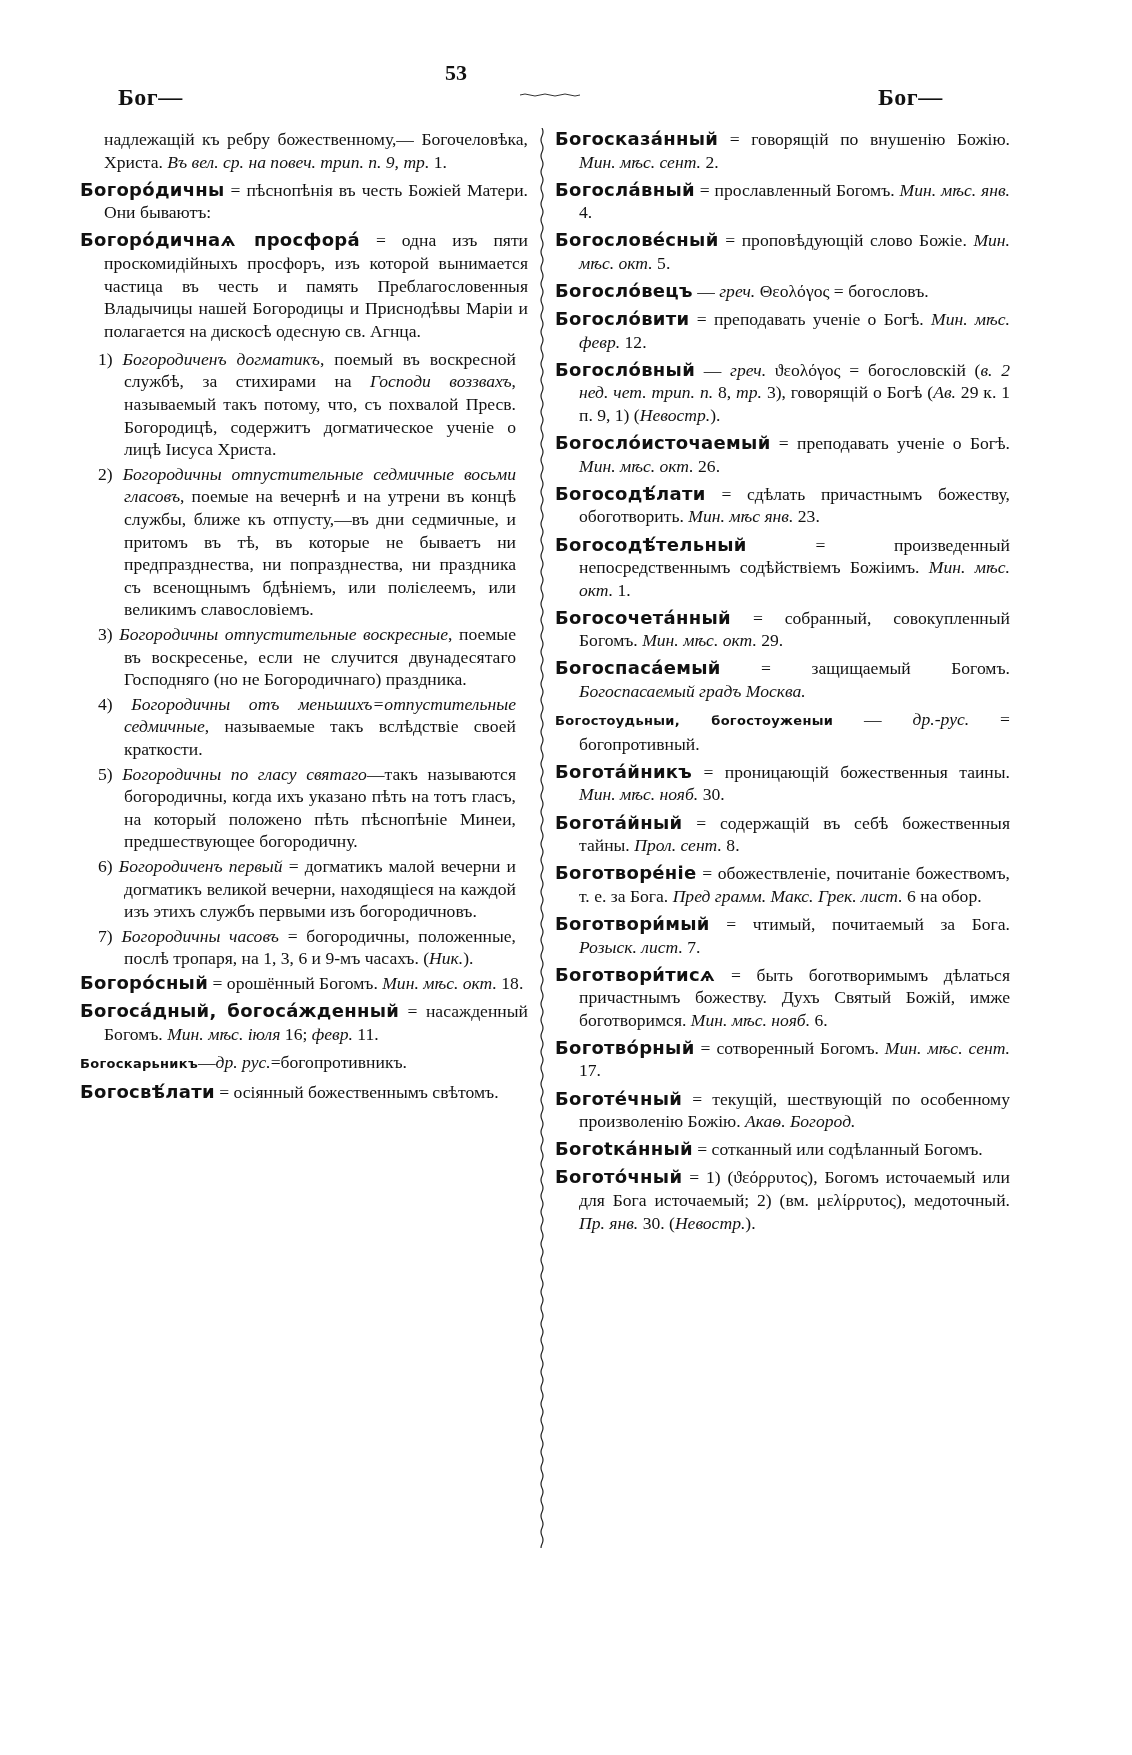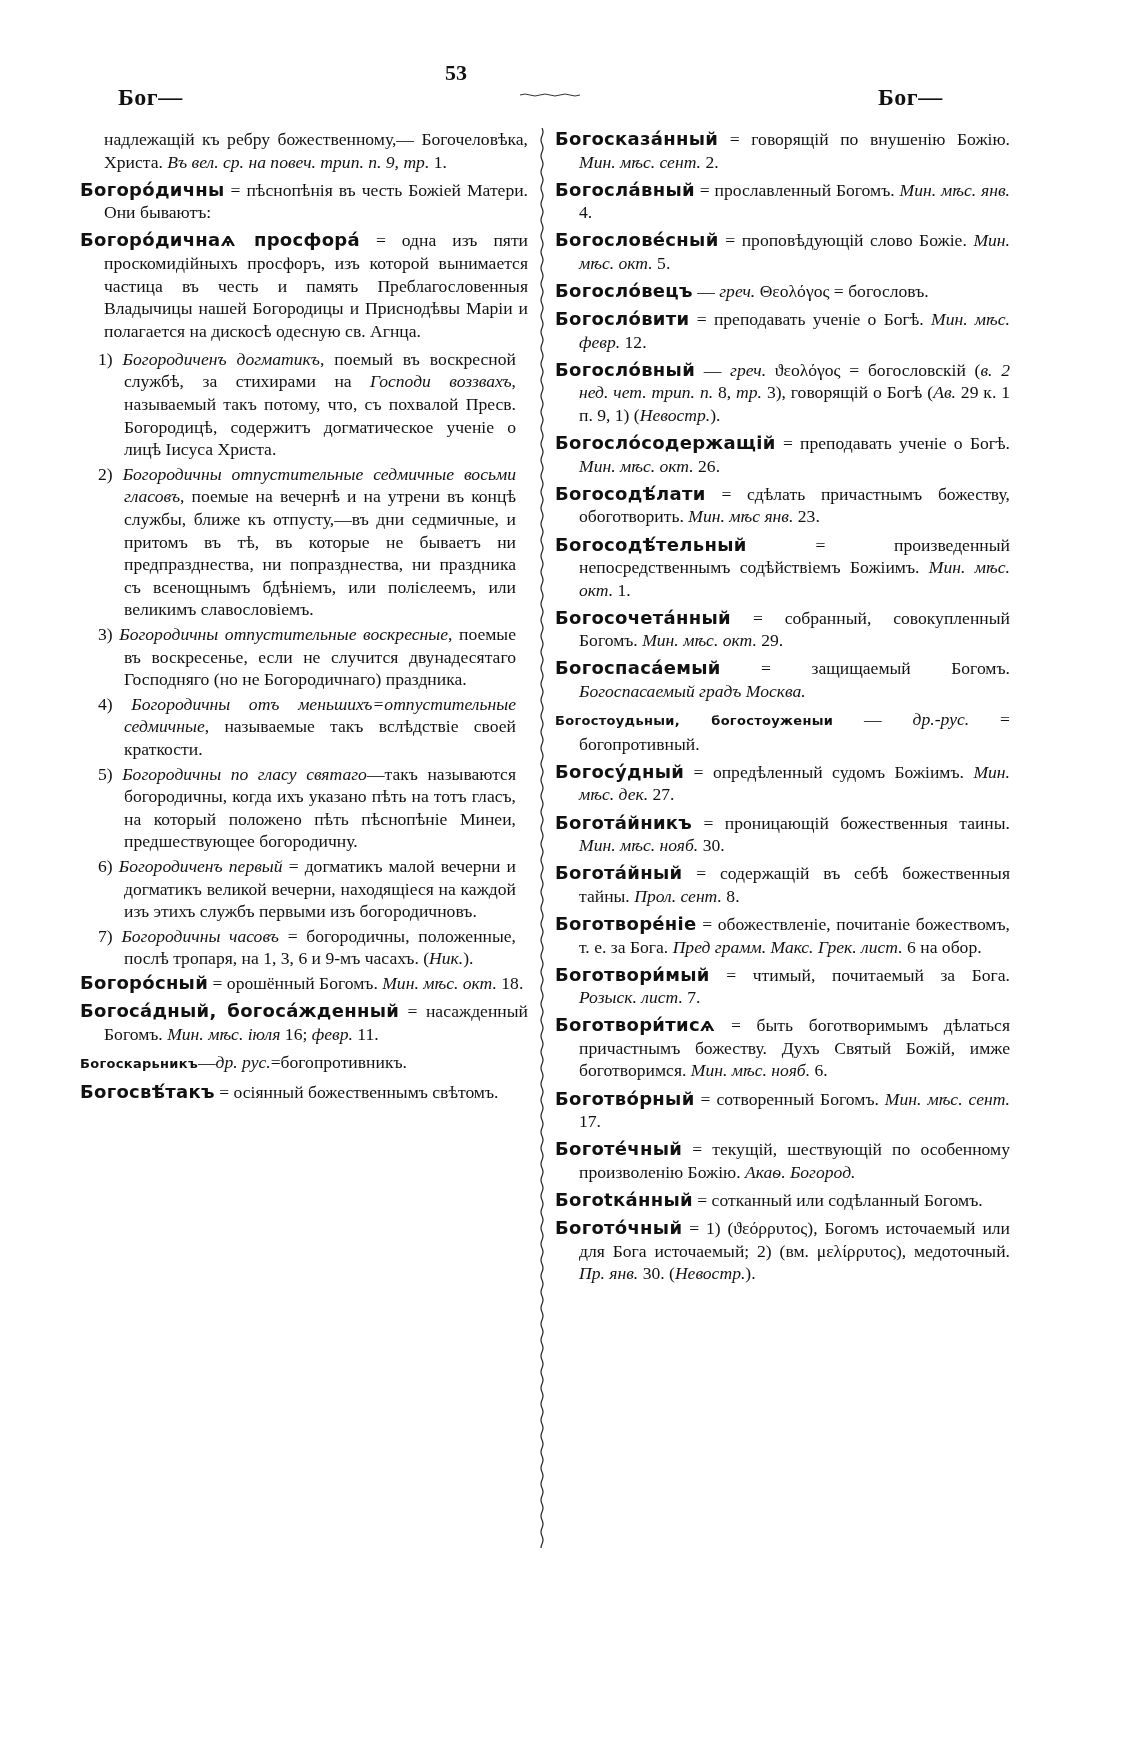--- a/index.html
+++ b/index.html
@@ -45,39 +45,38 @@
       <p class="sub"><span>1) </span><span class="it">Богородиченъ догматикъ</span><span>, поемый въ воскресной службѣ, за стихирами на </span><span class="it">Господи воззвахъ</span><span>, называемый такъ потому, что, съ похвалой Пресв. Богородицѣ, содержитъ догматическое ученіе о лицѣ Іисуса Христа.</span></p>
       <p class="sub"><span>2) </span><span class="it">Богородичны отпустительные седмичные восьми гласовъ</span><span>, поемые на вечернѣ и на утрени въ концѣ службы, ближе къ отпусту,—въ дни седмичные, и притомъ въ тѣ, въ которые не бываетъ ни предпразднества, ни попразднества, ни праздника съ всенощнымъ бдѣніемъ, или полієлеемъ, или великимъ славословіемъ.</span></p>
       <p class="sub"><span>3) </span><span class="it">Богородичны отпустительные воскресные</span><span>, поемые въ воскресенье, если не случится двунадесятаго Господняго (но не Богородичнаго) праздника.</span></p>
       <p class="sub"><span>4) </span><span class="it">Богородичны отъ меньшихъ=отпустительные седмичные</span><span>, называемые такъ вслѣдствіе своей краткости.</span></p>
       <p class="sub"><span>5) </span><span class="it">Богородичны по гласу святаго</span><span>—такъ называются богородичны, когда ихъ указано пѣть на тотъ гласъ, на который положено пѣть пѣснопѣніе Минеи, предшествующее богородичну.</span></p>
       <p class="sub"><span>6) </span><span class="it">Богородиченъ первый</span><span> = догматикъ малой вечерни и догматикъ великой вечерни, находящіеся на каждой изъ этихъ службъ первыми изъ богородичновъ.</span></p>
       <p class="sub"><span>7) </span><span class="it">Богородичны часовъ</span><span> = богородичны, положенные, послѣ тропаря, на 1, 3, 6 и 9-мъ часахъ. (</span><span class="it">Ник.</span><span>).</span></p>
       <p class="entry"><span class="hw">Богоро́сный</span><span> = орошённый Богомъ. </span><span class="it">Мин. мѣс. окт.</span><span> 18.</span></p>
       <p class="entry"><span class="hw">Богоса́дный, богоса́жденный</span><span> = насажденный Богомъ. </span><span class="it">Мин. мѣс. іюля</span><span> 16; </span><span class="it">февр.</span><span> 11.</span></p>
       <p class="entry"><span class="hw small">Богоскарьникъ</span><span>—</span><span class="it">др. рус.</span><span>=богопротивникъ.</span></p>
-      <p class="entry"><span class="hw">Богосвѣ́такъ</span><span> = осіянный божественнымъ свѣтомъ.</span></p>
+      <p class="entry"><span class="hw">Богосвѣ́лати</span><span> = осіянный божественнымъ свѣтомъ.</span></p>
     </div>
 </div>
 
 <div class="col right">
   <div id="right-entries">
       <p class="entry"><span class="hw">Богосказа́нный</span><span> = говорящій по внушенію Божію. </span><span class="it">Мин. мѣс. сент.</span><span> 2.</span></p>
       <p class="entry"><span class="hw">Богосла́вный</span><span> = прославленный Богомъ. </span><span class="it">Мин. мѣс. янв.</span><span> 4.</span></p>
       <p class="entry"><span class="hw">Богослове́сный</span><span> = проповѣдующій слово Божіе. </span><span class="it">Мин. мѣс. окт.</span><span> 5.</span></p>
       <p class="entry"><span class="hw">Богосло́вецъ</span><span> — </span><span class="it">греч.</span><span> Θεολόγος = богословъ.</span></p>
       <p class="entry"><span class="hw">Богосло́вити</span><span> = преподавать ученіе о Богѣ. </span><span class="it">Мин. мѣс. февр.</span><span> 12.</span></p>
       <p class="entry"><span class="hw">Богосло́вный</span><span> — </span><span class="it">греч.</span><span> ϑεολόγος = богословскій (</span><span class="it">в. 2 нед. чет. трип. п.</span><span> 8, </span><span class="it">тр.</span><span> 3), говорящій о Богѣ (</span><span class="it">Ав.</span><span> 29 к. 1 п. 9, 1) (</span><span class="it">Невостр.</span><span>).</span></p>
-      <p class="entry"><span class="hw">Богосло́содержащій</span><span> = преподавать ученіе о Богѣ. </span><span class="it">Мин. мѣс. окт.</span><span> 26.</span></p>
+      <p class="entry"><span class="hw">Богосло́источаемый</span><span> = преподавать ученіе о Богѣ. </span><span class="it">Мин. мѣс. окт.</span><span> 26.</span></p>
       <p class="entry"><span class="hw">Богосодѣ́лати</span><span> = сдѣлать причастнымъ божеству, обоготворить. </span><span class="it">Мин. мѣс янв.</span><span> 23.</span></p>
       <p class="entry"><span class="hw">Богосодѣ́тельный</span><span> = произведенный непосредственнымъ содѣйствіемъ Божіимъ. </span><span class="it">Мин. мѣс. окт.</span><span> 1.</span></p>
       <p class="entry"><span class="hw">Богосочета́нный</span><span> = собранный, совокупленный Богомъ. </span><span class="it">Мин. мѣс. окт.</span><span> 29.</span></p>
       <p class="entry"><span class="hw">Богоспаса́емый</span><span> = защищаемый Богомъ. </span><span class="it">Богоспасаемый градъ Москва.</span></p>
       <p class="entry"><span class="hw small">Богостоудьныи, богостоуженыи</span><span> — </span><span class="it">др.-рус.</span><span> = богопротивный.</span></p>
-      <p class="entry"><span class="hw">Богосу́дный</span><span> = опредѣленный судомъ Божіимъ. </span><span class="it">Мин. мѣс. дек.</span><span> 27.</span></p>
       <p class="entry"><span class="hw">Богота́йникъ</span><span> = проницающій божественныя таины. </span><span class="it">Мин. мѣс. нояб.</span><span> 30.</span></p>
       <p class="entry"><span class="hw">Бoгота́йный</span><span> = содержащій въ себѣ божественныя тайны. </span><span class="it">Прол. сент.</span><span> 8.</span></p>
       <p class="entry"><span class="hw">Боготворе́ніе</span><span> = обожествленіе, почитаніе божествомъ, т. е. за Бога. </span><span class="it">Пред грамм. Макс. Грек. лист.</span><span> 6 на обор.</span></p>
       <p class="entry"><span class="hw">Боготвори́мый</span><span> = чтимый, почитаемый за Бога. </span><span class="it">Розыск. лист.</span><span> 7.</span></p>
       <p class="entry"><span class="hw">Боготвори́тисѧ</span><span> = быть боготворимымъ дѣлаться причастнымъ божеству. Духъ Святый Божій, имже боготворимся. </span><span class="it">Мин. мѣс. нояб.</span><span> 6.</span></p>
       <p class="entry"><span class="hw">Боготво́рный</span><span> = сотворенный Богомъ. </span><span class="it">Мин. мѣс. сент.</span><span> 17.</span></p>
       <p class="entry"><span class="hw">Боготе́чный</span><span> = текущій, шествующій по особенному произволенію Божію. </span><span class="it">Акаѳ. Богород.</span></p>
       <p class="entry"><span class="hw">Богotка́нный</span><span> = сотканный или содѣланный Богомъ.</span></p>
       <p class="entry"><span class="hw">Богото́чный</span><span> = 1) (ϑεόρρυτος), Богомъ источаемый или для Бога источаемый; 2) (вм. μελίρρυτος), медоточный. </span><span class="it">Пр. янв.</span><span> 30. (</span><span class="it">Невостр.</span><span>).</span></p>
     </div>

